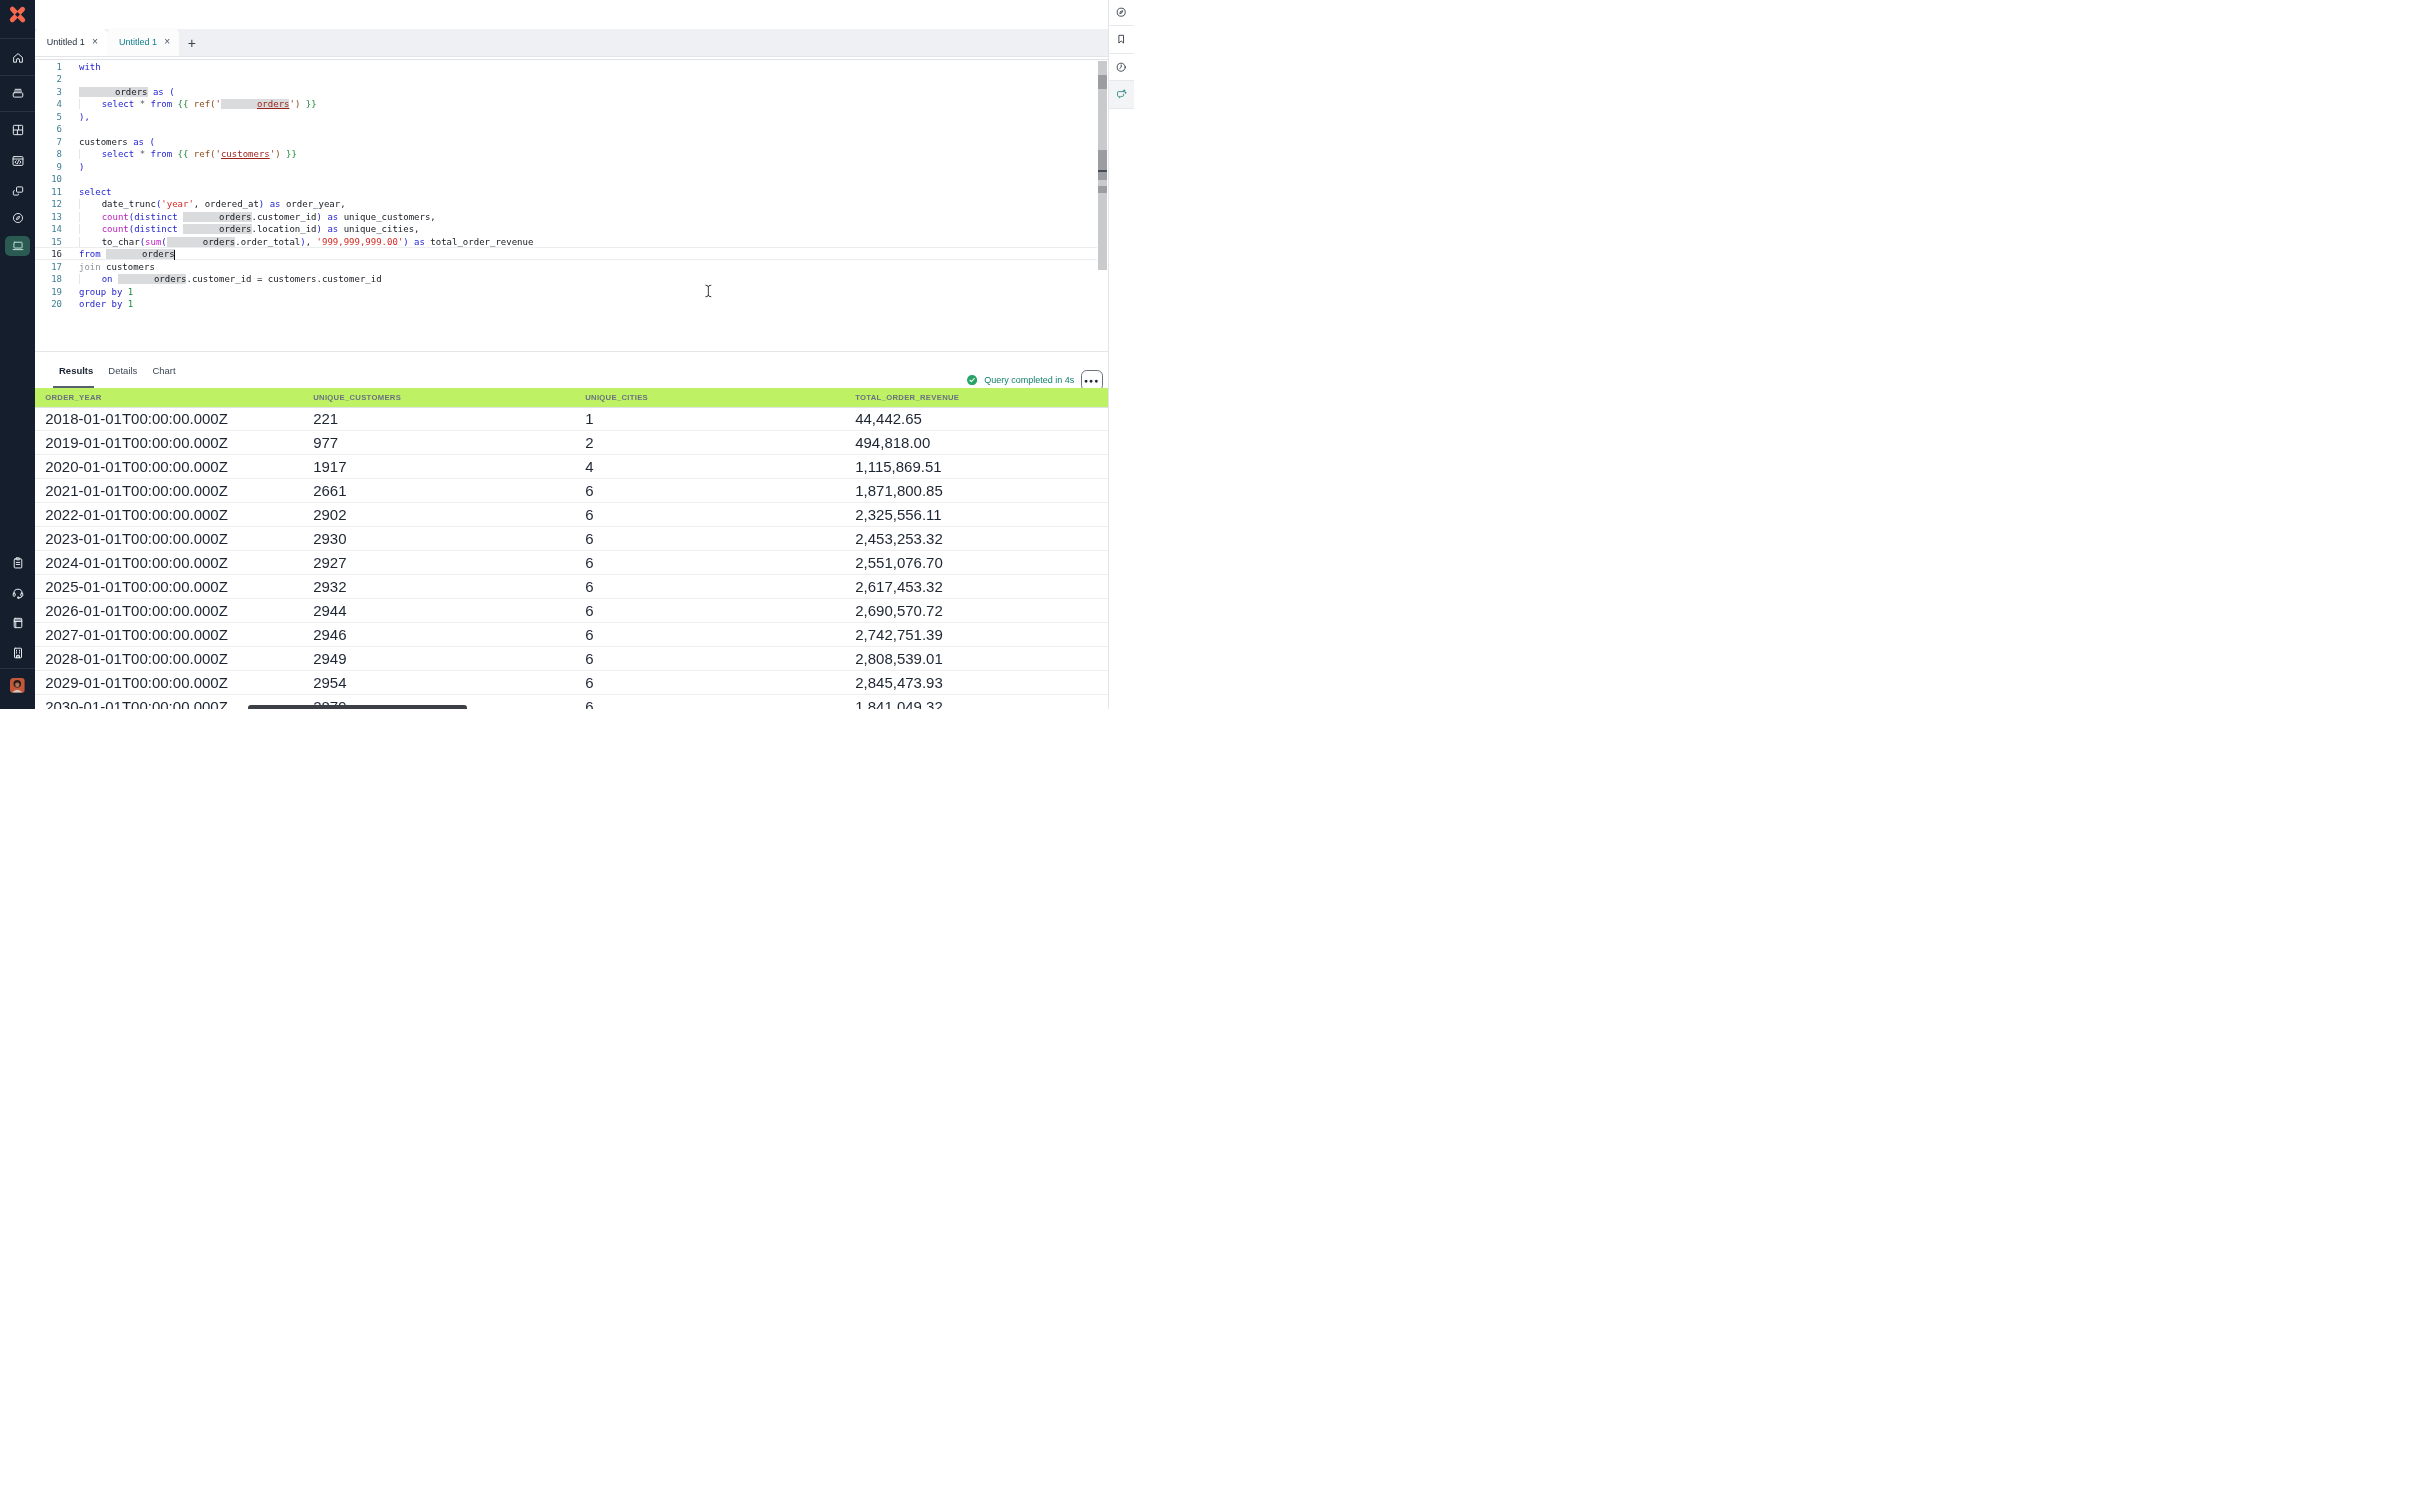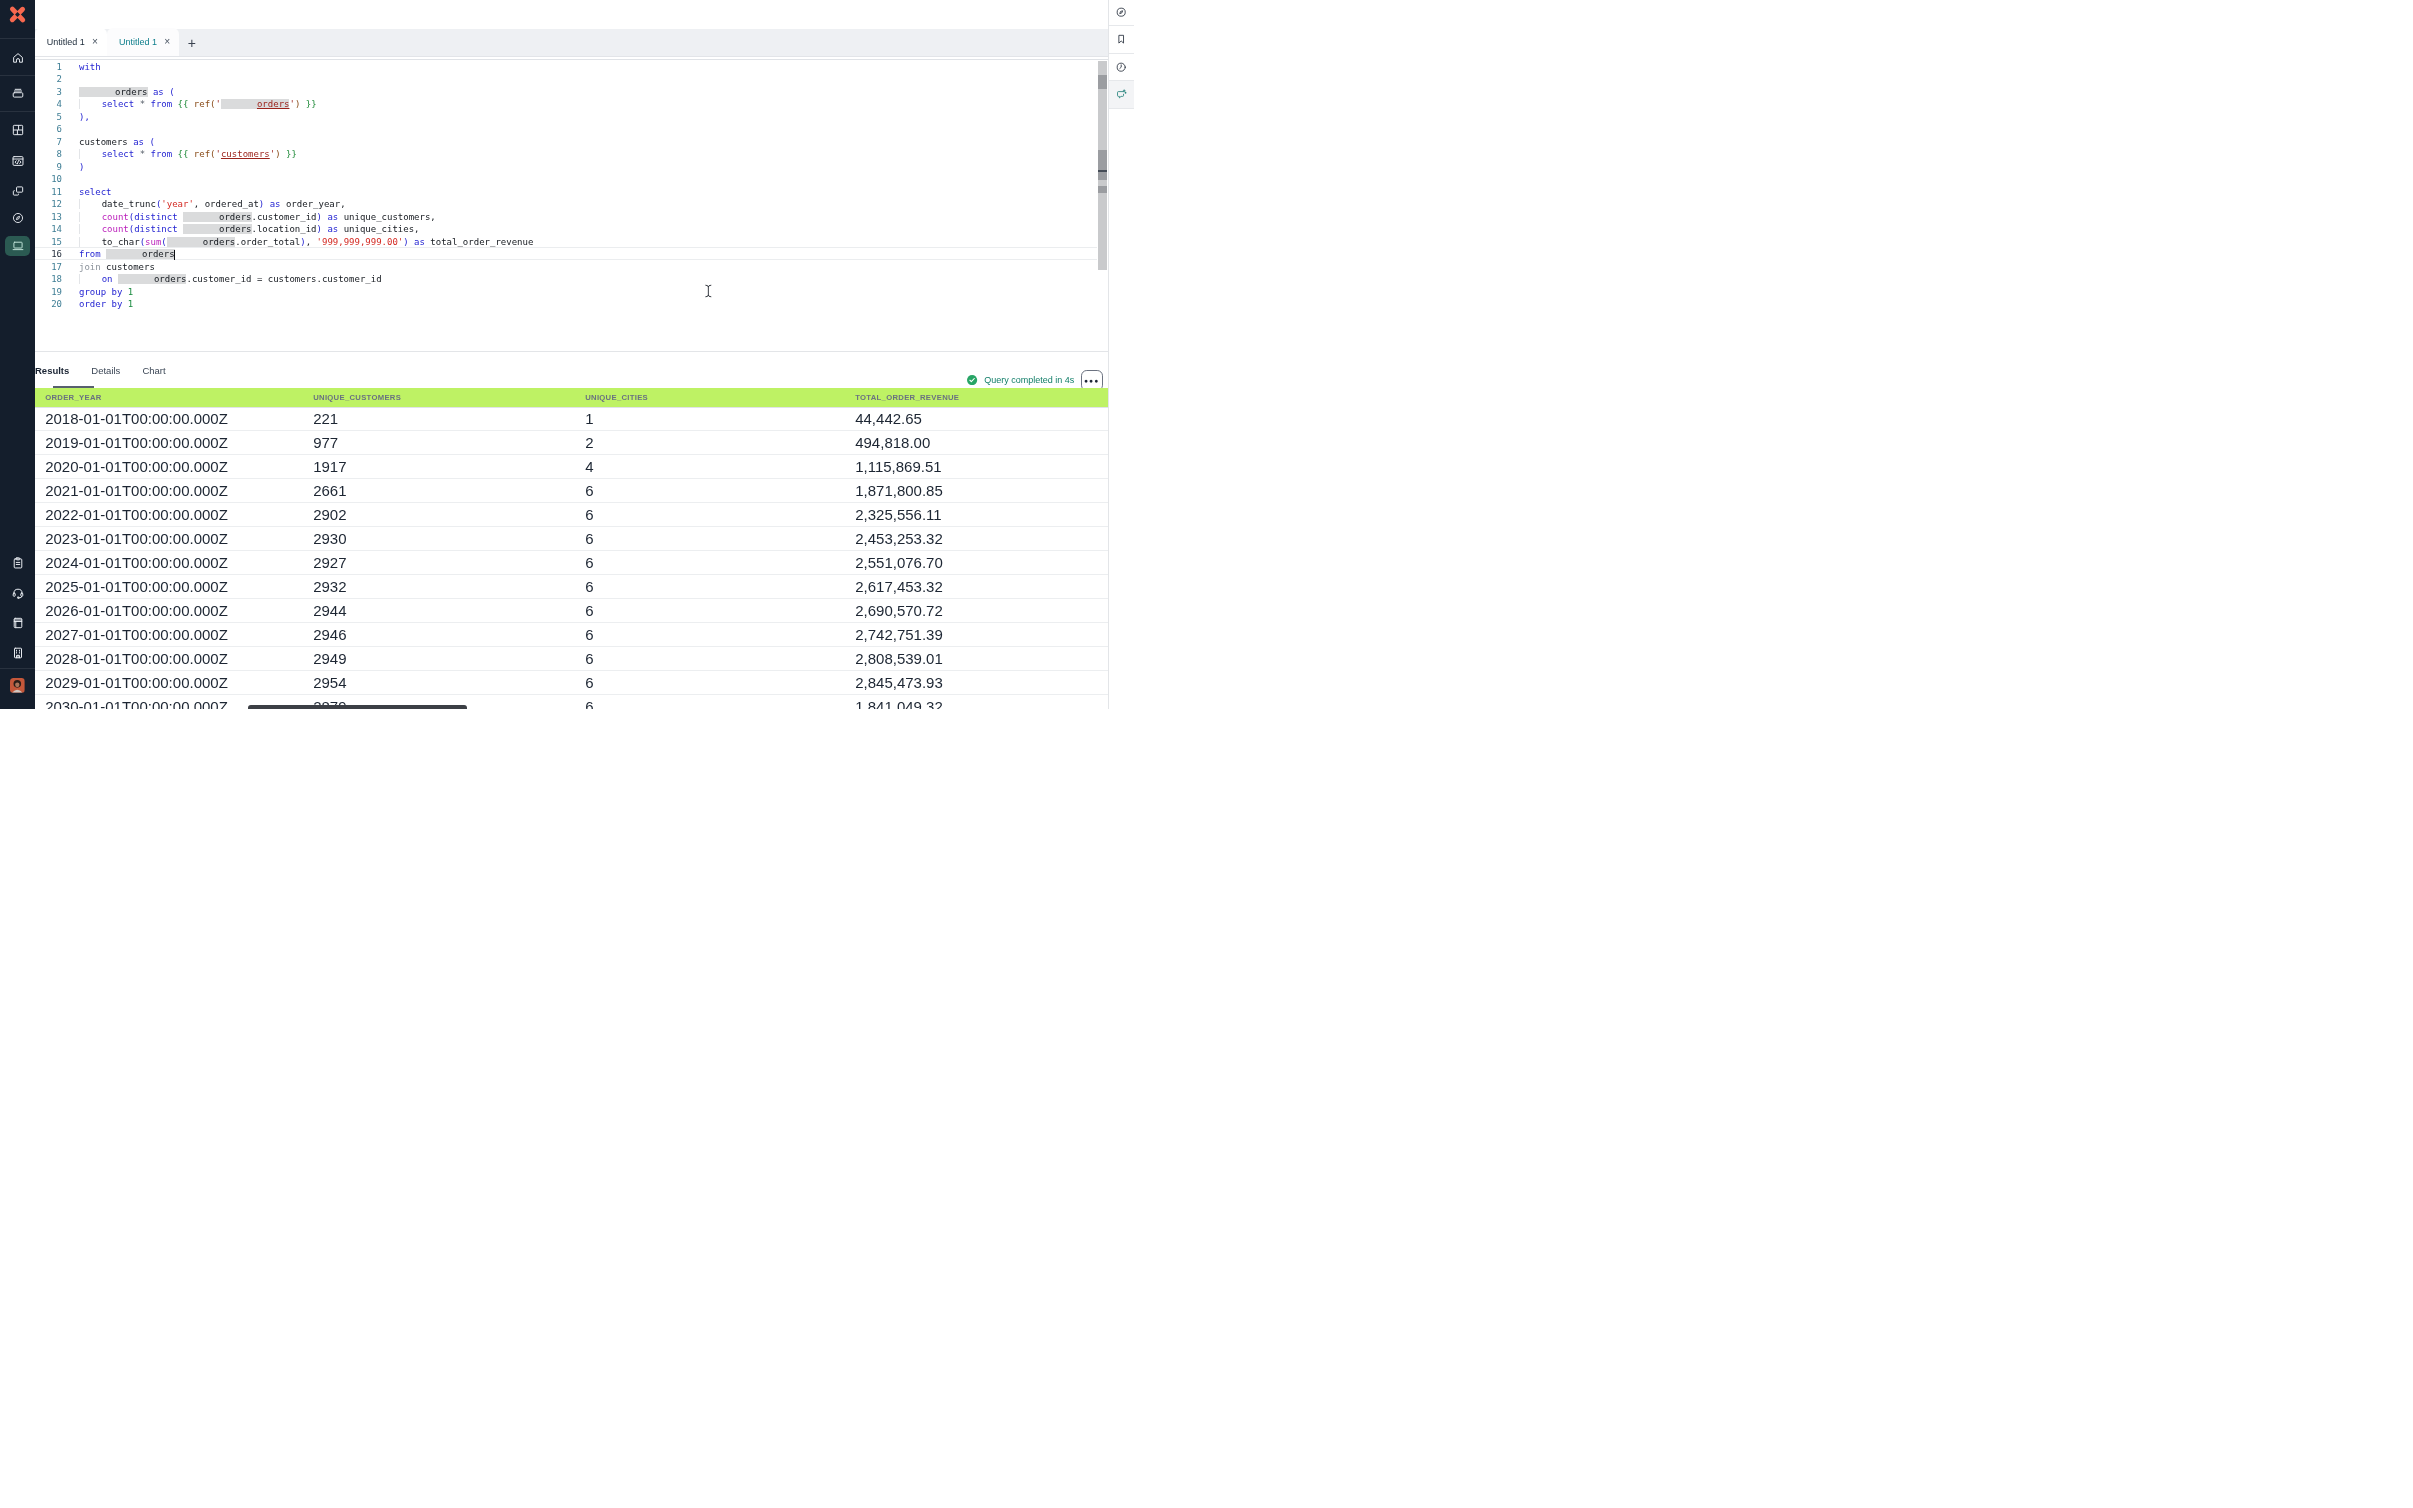--- a/index.html
+++ b/index.html
@@ -64,21 +64,21 @@
   .caret { display:inline-block; width:1.5px; height:10.2px; background:#0c0f13; vertical-align:middle; margin-left:-0.7px; }
 
   .ed-scroll { position:absolute; right:1.5px; top:0.7px; width:8.7px; height:209px; background:#c9cacc; }
   .ed-thumb { position:absolute; left:0; width:8.7px; background:#9b9da1; }
   .ed-mark { position:absolute; left:0; width:8.7px; height:2.2px; background:#454c57; }
 
   .pointer { position:absolute; left:669px; top:224px; width:8.7px; height:14px; color:#2b2f36; }
 
   
   .results { position:absolute; left:0; top:323px; width:100%; height:358px; border-top:0.7px solid #e3e5e8; background:#fff; }
-  .res-tabs { position:absolute; left:0; top:0; width:100%; height:36px; display:flex; align-items:flex-end; gap:22px; }
+  .res-tabs { position:absolute; left:0; top:0; width:100%; height:36px; display:flex; align-items:flex-end; padding-left:24px; gap:15px; }
   .res-tab { font-size:9.5px; color:#3c4756; position:relative; height:100%; display:flex; align-items:center; }
   .res-tab.active { font-weight:bold; color:#1b2534; }
   .res-underline { position:absolute; left:18px; top:34px; width:41px; height:2.2px; background:#57606e; }
   .status { position:absolute; right:0; top:10px; height:36px; display:flex; align-items:center; gap:6.6px; padding-right:5.1px; }
   .status-text { font-size:9px; color:#117e68; }
   .status .btn-icon { border-radius:5.8px; border-color:#6b7280; }
 
   .tbl-head { position:absolute; left:0; top:36px; width:100%; height:19.7px; background:#bef264; border-bottom:0.7px solid #e0e3e7; display:grid; grid-template-columns:268px 272px 270px 1fr; align-items:center; }
   .tbl-head > div { padding-left:10.2px; font-size:7.7px; font-weight:bold; letter-spacing:0.3px; color:#6a7280; }
   .tbl-body { position:absolute; left:0; top:55px; width:100%; height:302px; overflow:hidden; }

